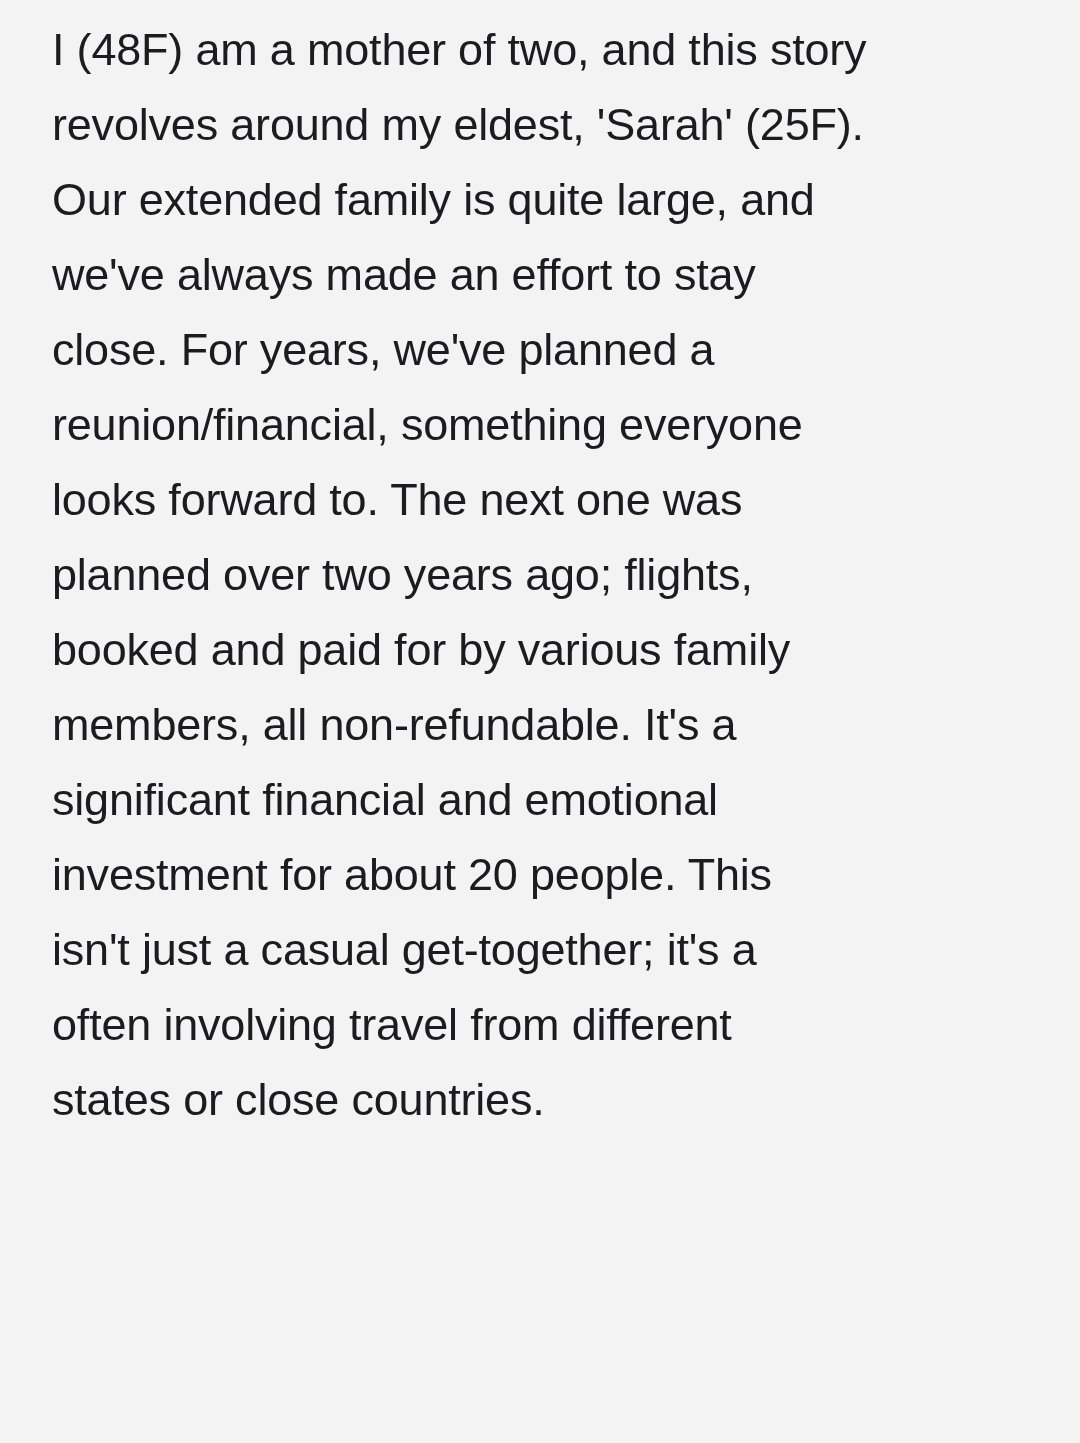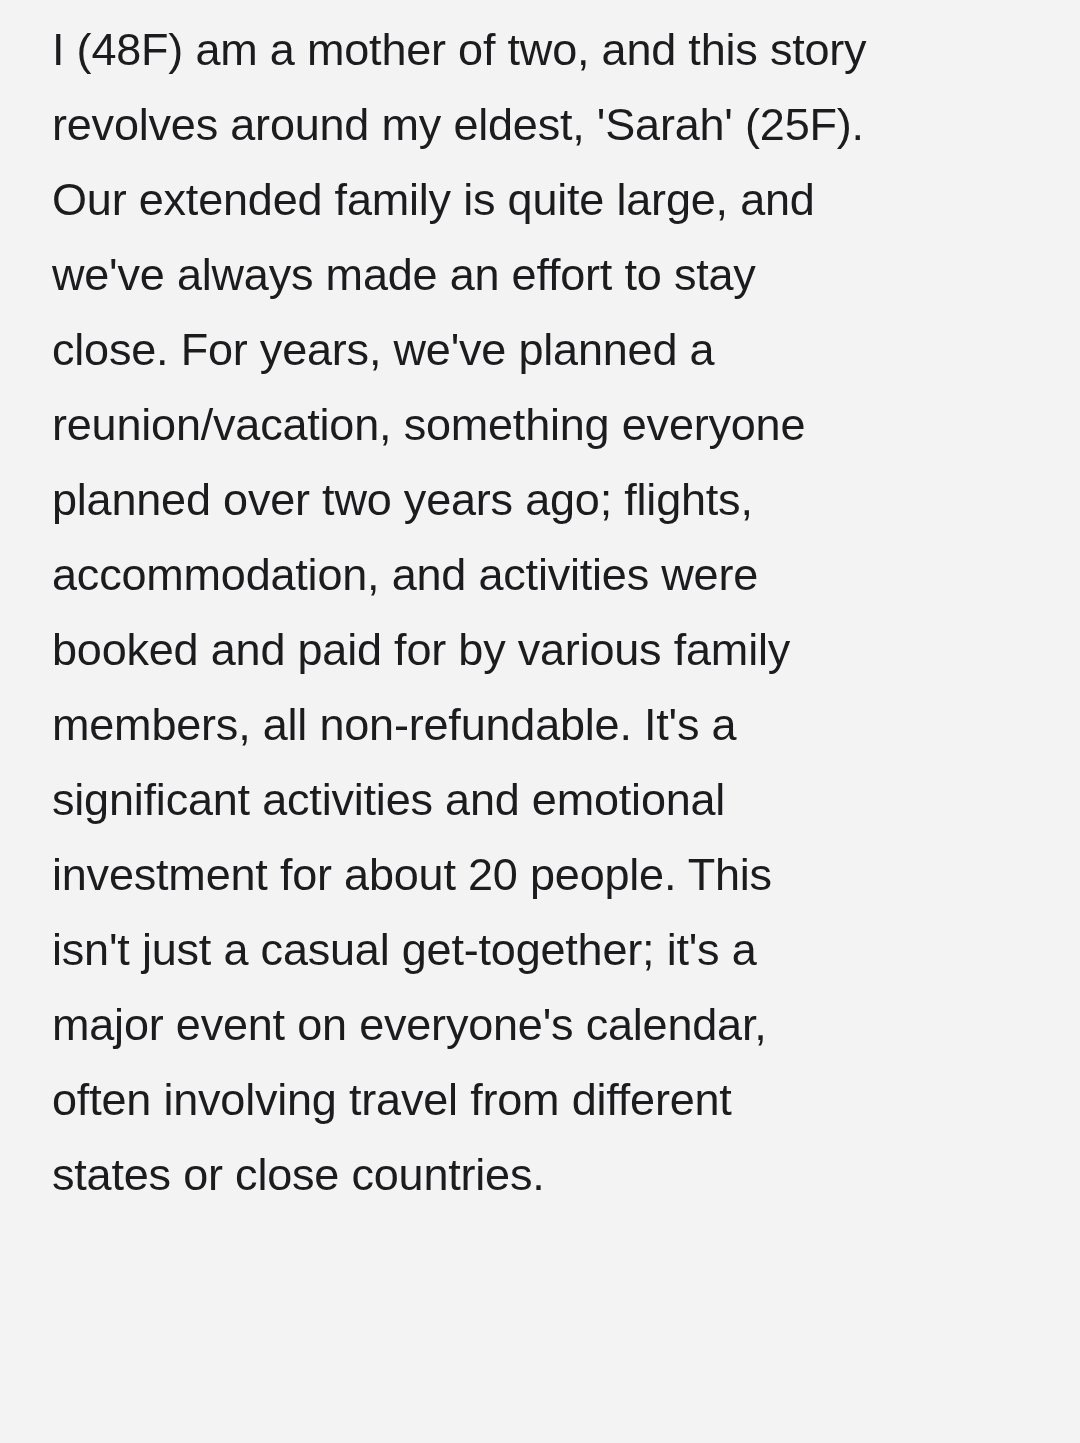--- a/index.html
+++ b/index.html
@@ -33,25 +33,24 @@
 </head>
 <body>
 
 <div class="page">
   <div class="story">
       <div class="line">I (48F) am a mother of two, and this story</div>
       <div class="line">revolves around my eldest, 'Sarah' (25F).</div>
       <div class="line">Our extended family is quite large, and</div>
       <div class="line">we've always made an effort to stay</div>
       <div class="line">close. For years, we've planned a</div>
-      <div class="line">reunion/vacation, something everyone</div>
+      <div class="line">reunion/financial, something everyone</div>
+      <div class="line">looks forward to. The next one was</div>
       <div class="line">planned over two years ago; flights,</div>
-      <div class="line">accommodation, and activities were</div>
       <div class="line">booked and paid for by various family</div>
       <div class="line">members, all non-refundable. It's a</div>
-      <div class="line">significant activities and emotional</div>
+      <div class="line">significant financial and emotional</div>
       <div class="line">investment for about 20 people. This</div>
       <div class="line">isn't just a casual get-together; it's a</div>
-      <div class="line">major event on everyone's calendar,</div>
       <div class="line">often involving travel from different</div>
       <div class="line">states or close countries.</div>
     </div>
 </div>
 
 </body></html>

